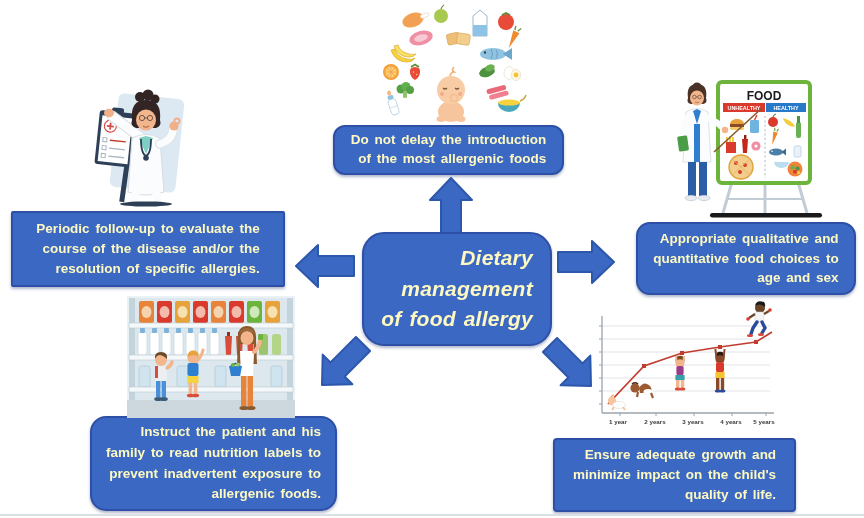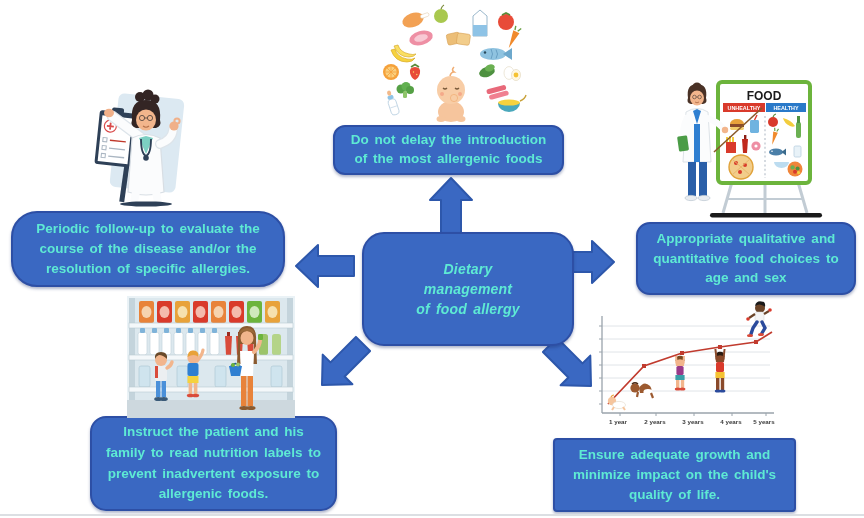--- a/index.html
+++ b/index.html
@@ -1,28 +1,28 @@
 <!DOCTYPE html>
 <html><head>
 <meta charset="utf-8">
 <style>
   html,body{margin:0;padding:0;background:#fff;}
   .canvas{position:relative;width:864px;height:518px;background:#ffffff;overflow:hidden;
           font-family:"Liberation Sans",sans-serif;}
-  .box{position:absolute;display:flex;align-items:center;justify-content:center;text-align:center;
-       background:#3a68c2;border:2px solid #2d4fa5;color:#5eead4;font-weight:700;
+  .box{position:absolute;display:flex;align-items:center;justify-content:center;text-align:right;
+       background:#3a68c2;border:2px solid #2d4fa5;color:#fef9c3;font-weight:700;
        white-space:pre-line;box-sizing:border-box;box-shadow:0 2px 3px rgba(30,50,110,.35);
        word-spacing:2px;}
   .box-top{left:333px;top:125px;width:231px;height:50px;border-radius:12px;font-size:13.5px;line-height:1.4;}
-  .box-left{left:11px;top:211px;width:274px;height:76px;border-radius:26px;font-size:13.5px;line-height:1.5;}
+  .box-left{left:11px;top:211px;width:274px;height:76px;border-radius:2px;font-size:13.5px;line-height:1.5;}
   .box-right{left:636px;top:222px;width:220px;height:73px;border-radius:14px;font-size:13.5px;line-height:1.45;}
   .box-bl{left:90px;top:416px;width:247px;height:95px;border-radius:16px;font-size:13.5px;line-height:1.55;}
   .box-br{left:553px;top:438px;width:243px;height:74px;border-radius:4px;font-size:13.5px;line-height:1.5;}
-  .box-center{left:362px;top:232px;width:212px;height:114px;border-radius:22px;
-              font-size:14px;font-style:italic;line-height:1.45;letter-spacing:.2px;}
+  .box-center{left:362px;top:232px;width:190px;height:114px;border-radius:22px;
+              font-size:21px;font-style:italic;line-height:1.45;letter-spacing:.2px;}
   .arrows{position:absolute;left:0;top:0;width:864px;height:518px;pointer-events:none;}
   .illu{position:absolute;text-align:right;}
   .bottom-line{position:absolute;left:0;top:514px;width:864px;height:2px;background:#dcdfe3;}
   svg text{font-family:"Liberation Sans",sans-serif;}
 </style>
 </head>
 <body>
 
 <div class="canvas">
 

